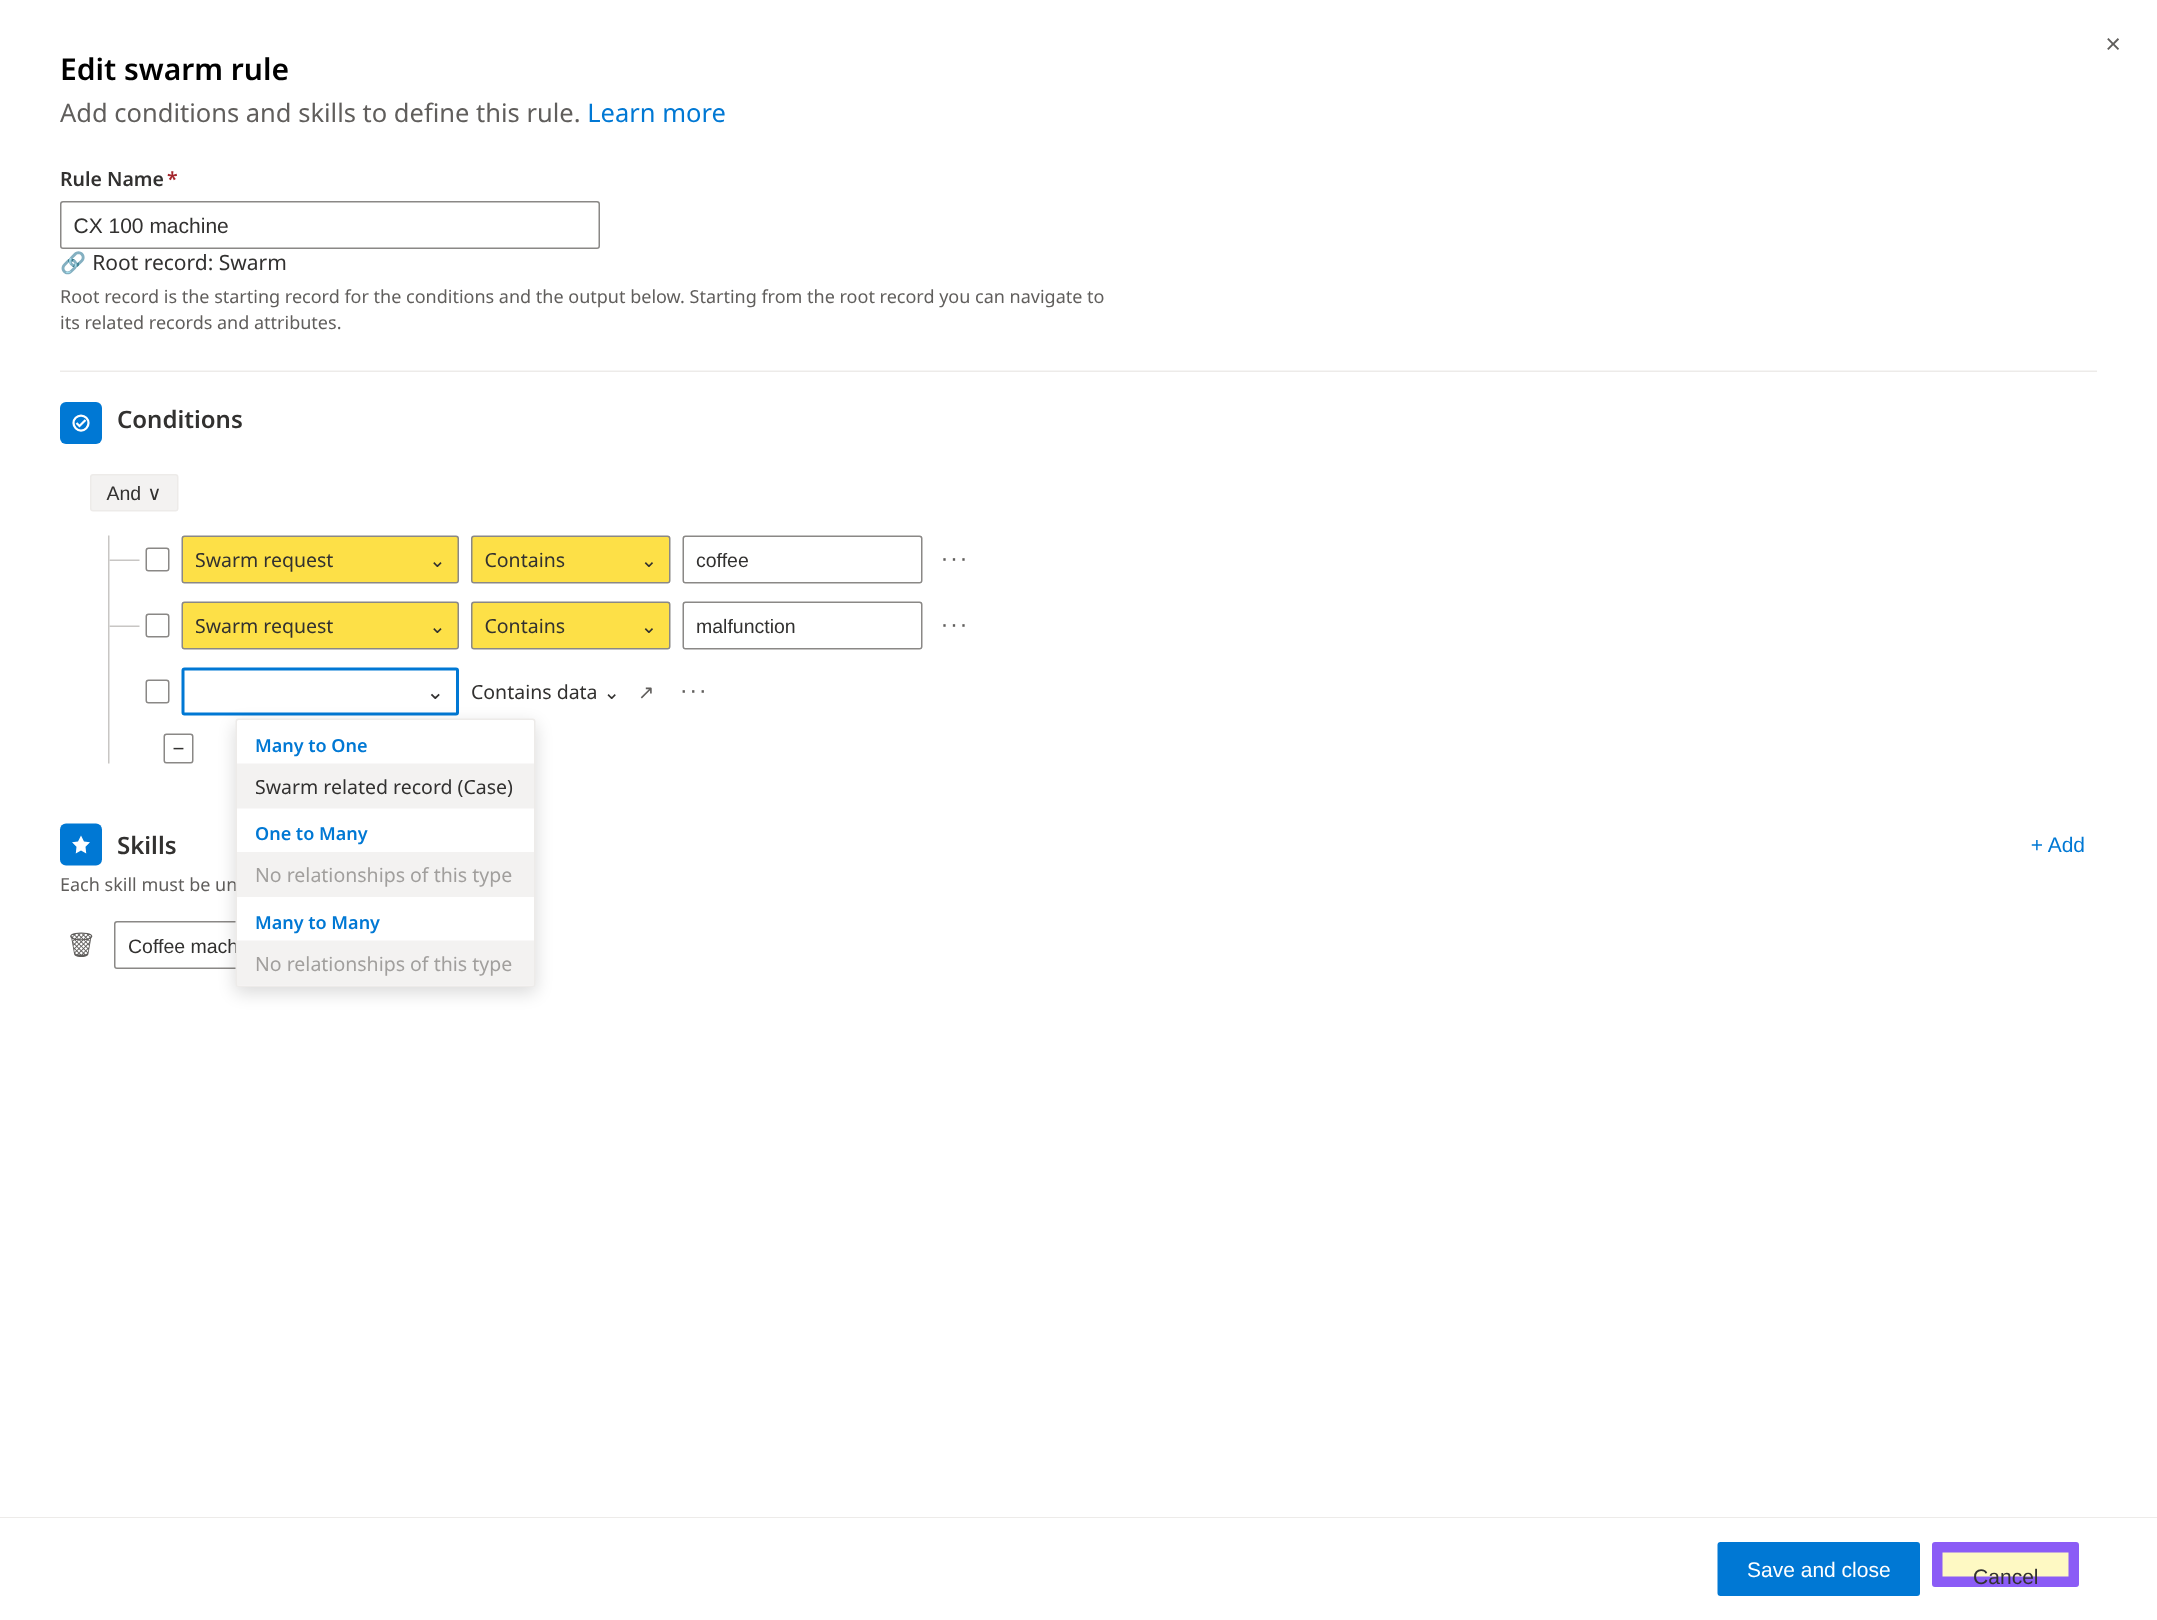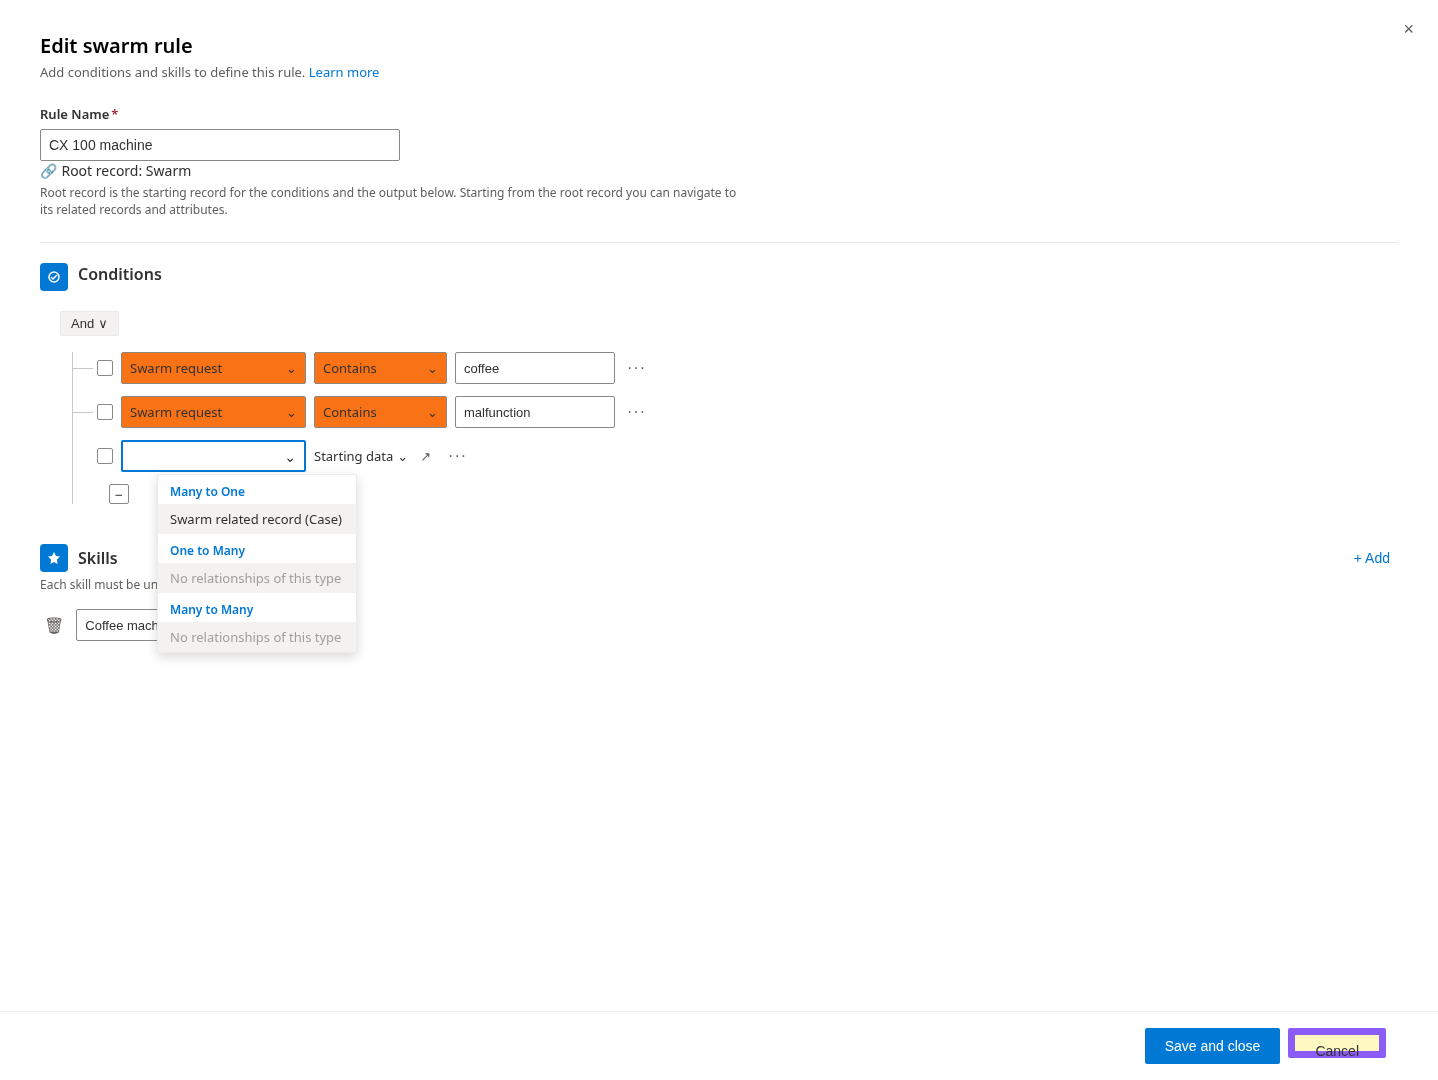--- a/index.html
+++ b/index.html
@@ -35,21 +35,21 @@
     }
 
     .dialog-title {
       font-size: 20px;
       font-weight: 600;
       color: #000;
       margin-bottom: 4px;
     }
 
     .dialog-subtitle {
-      font-size: 13px;
+      font-size: 17px;
       color: #605e5c;
       margin-bottom: 24px;
     }
 
     .dialog-subtitle a {
       color: #0078d4;
       text-decoration: none;
     }
 
     .field-label {
@@ -183,21 +183,21 @@
       cursor: pointer;
     }
 
     .dropdown-select {
       height: 32px;
       border: 1px solid #8a8886;
       border-radius: 2px;
       padding: 0 8px;
       font-size: 13px;
       color: #323130;
-      background: #f97316;
+      background: #fde047;
       cursor: pointer;
       display: flex;
       align-items: center;
       justify-content: space-between;
       gap: 8px;
       white-space: nowrap;
       text-align: center;
     }
 
     .dropdown-field {
@@ -497,21 +497,21 @@
         <button class="ellipsis-btn">···</button>
       </div>
 
       <div style="position: relative; margin-left: 24px; margin-bottom: 12px;">
         <div style="display: flex; align-items: center; gap: 8px;">
           <div class="checkbox"></div>
           <div class="dropdown-empty">
             <span>⌄</span>
           </div>
           <div class="contains-data-dropdown">
-            <span>Starting data</span>
+            <span>Contains data</span>
             <span>⌄</span>
           </div>
           <button class="ellipsis-btn" style="font-size: 13px;">↗</button>
           <button class="ellipsis-btn">···</button>
         </div>
 
         <div class="dropdown-menu">
           <div class="dropdown-menu-group-label">Many to One</div>
           <div class="dropdown-menu-item">Swarm related record (Case)</div>
           <div class="dropdown-menu-group-label">One to Many</div>

